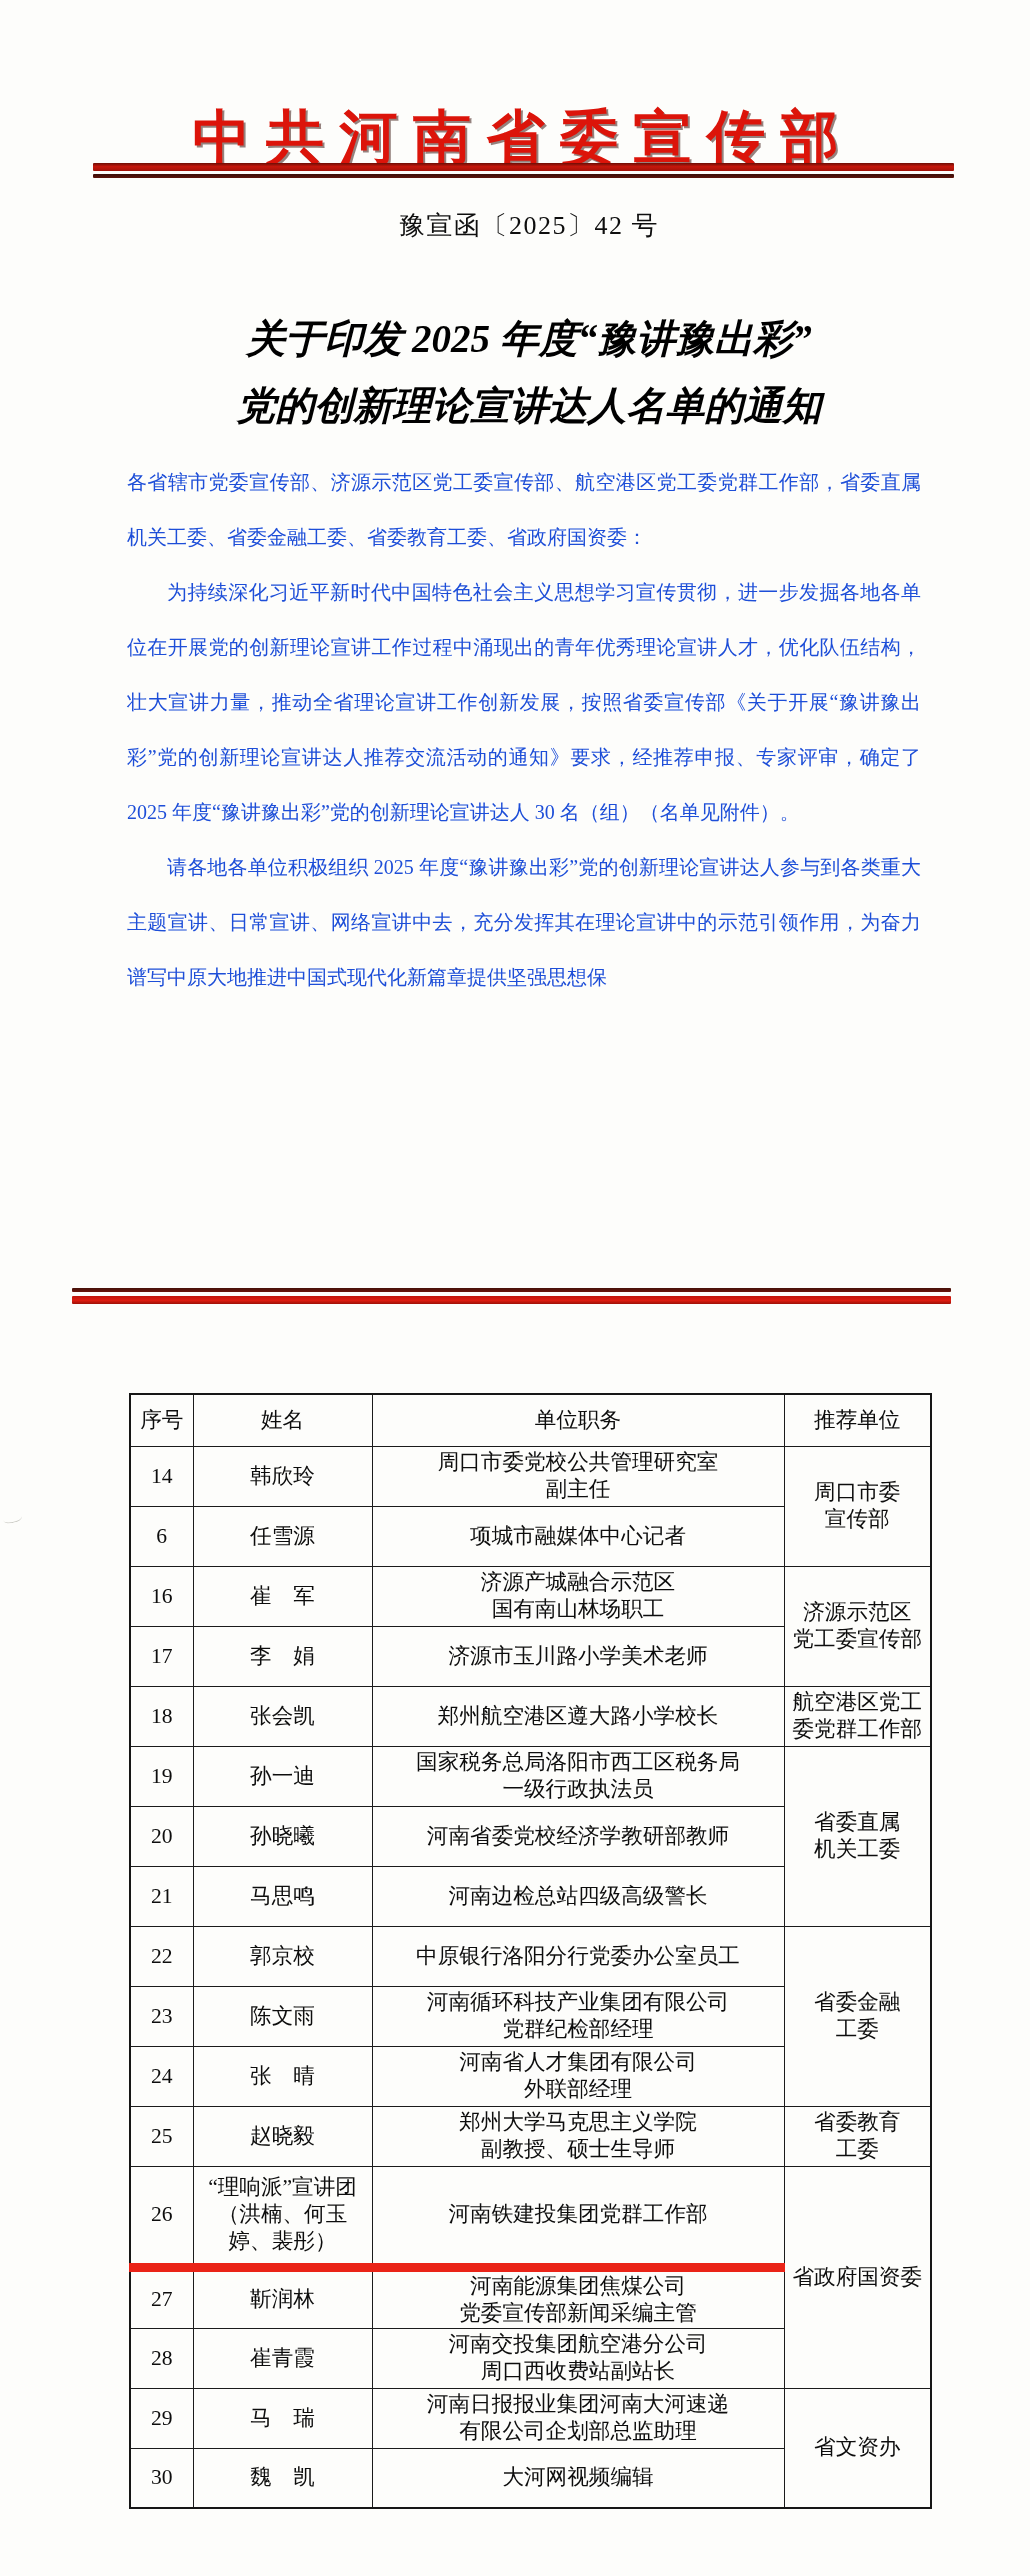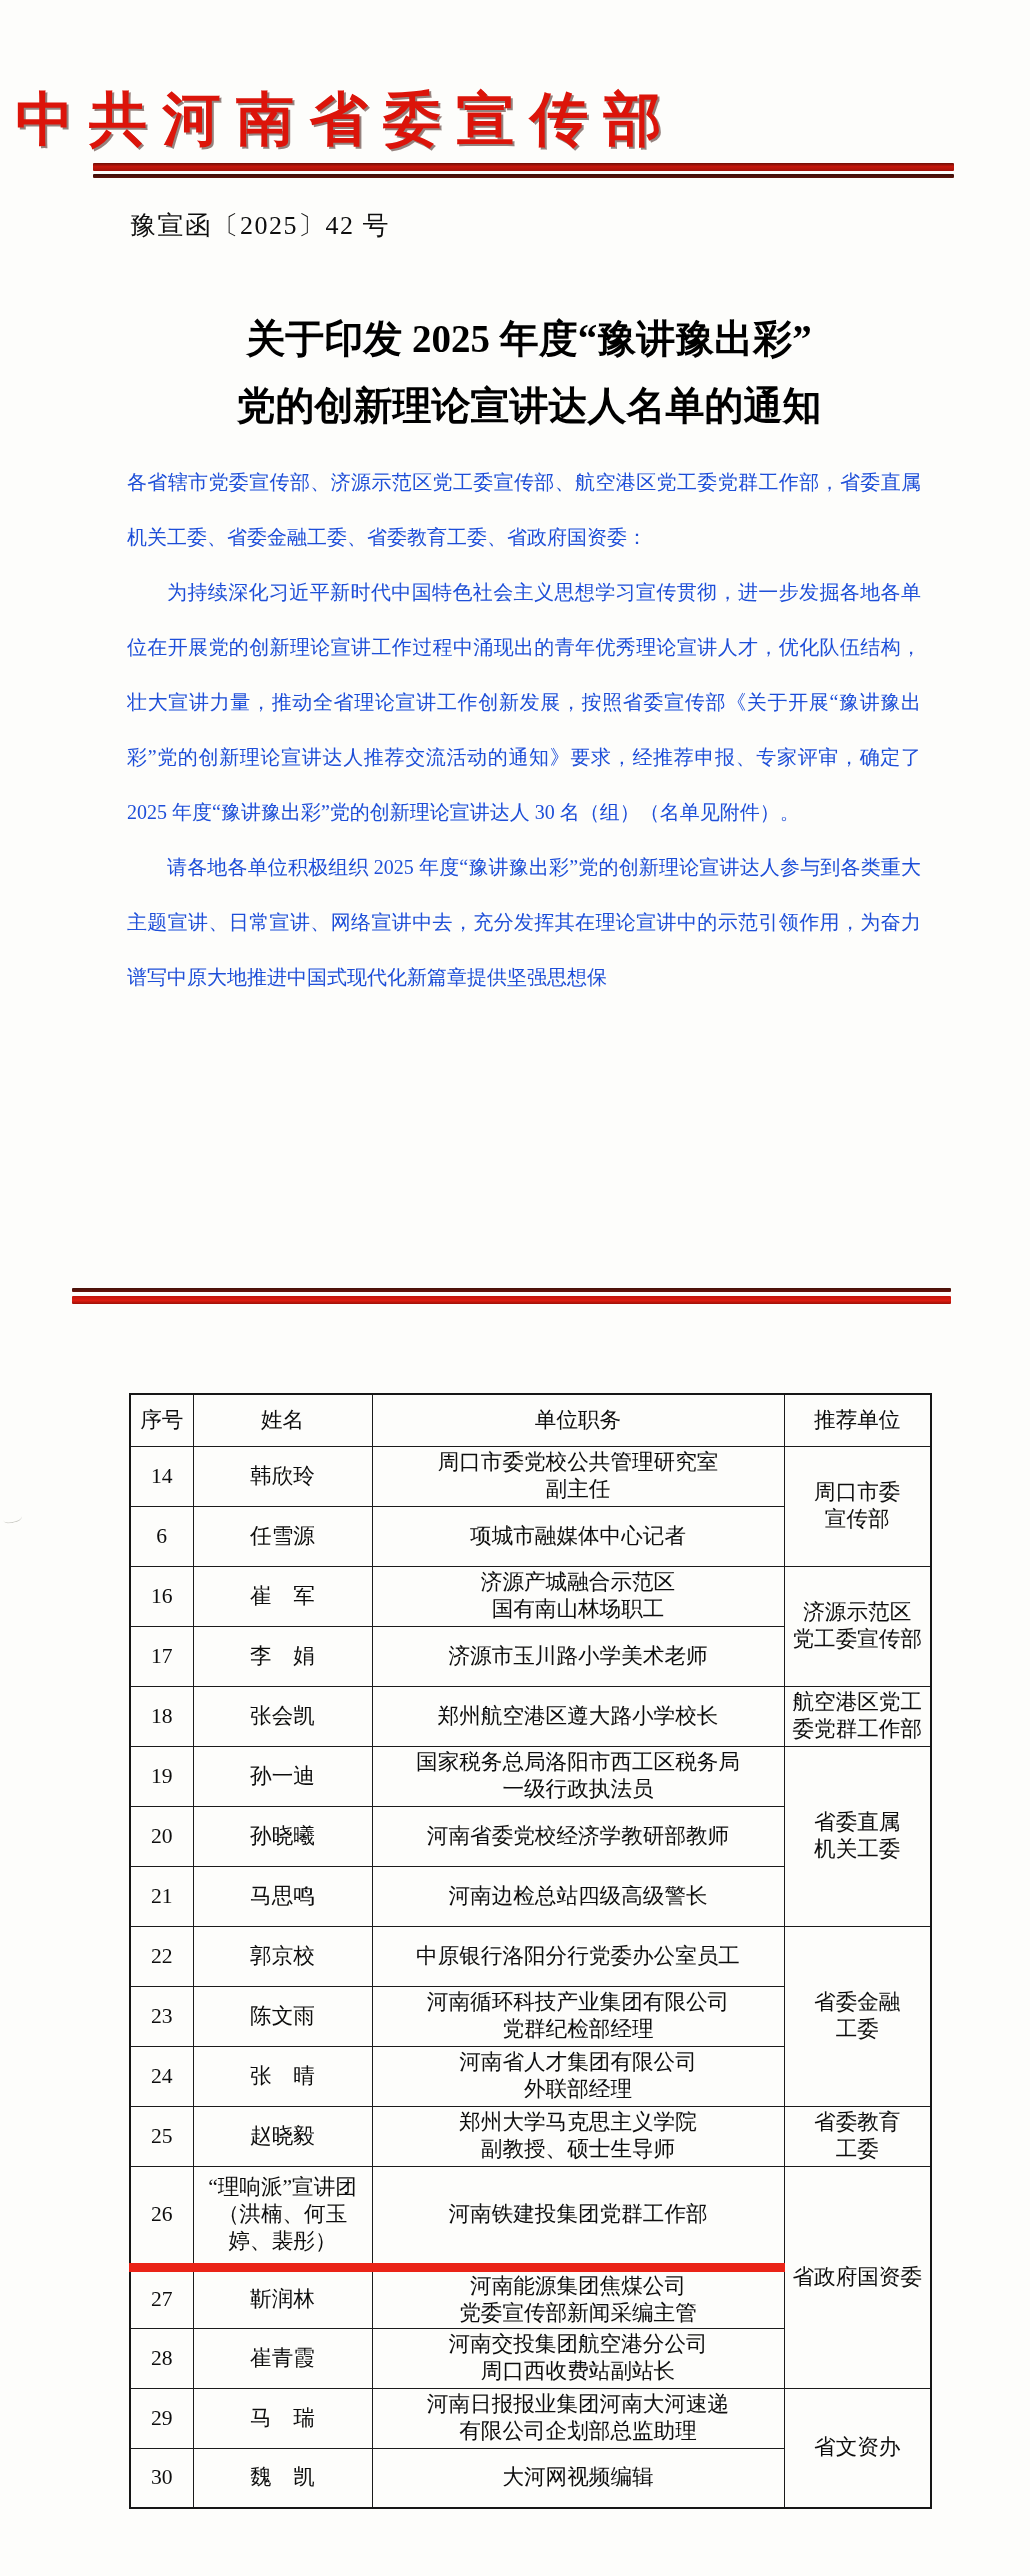--- a/index.html
+++ b/index.html
@@ -5,38 +5,38 @@
   html,body{margin:0;padding:0;}
   body{
     width:1031px;height:2608px;position:relative;background:#fdfdfb;
     font-family:"Liberation Serif","DejaVu Serif",serif;color:#111;
     -webkit-font-smoothing:antialiased;
   }
   .page{position:absolute;inset:0;overflow:hidden;}
 
   
   .agency{
-    position:absolute;top:81px;left:0;width:1031px;
+    position:absolute;top:99px;left:0;width:1031px;text-align:center;
     font-size:58px;font-weight:700;color:#dc140a;
     letter-spacing:15.5px;padding-left:15.5px;box-sizing:border-box;
     text-shadow:2.1px 1.5px 0 rgba(45,8,2,0.50);
     white-space:nowrap;
   }
   .rule-top{position:absolute;left:93px;top:163px;width:861px;}
   .rule-top .bar-a{height:7.7px;background:linear-gradient(180deg,#6e0d05,#c5170c 45%,#a31108);border-radius:1px;}
   .rule-top .bar-b{margin-top:3.1px;height:4.6px;background:linear-gradient(180deg,#3a0f09,#5d130a);border-radius:1px;}
   .docnum{
-    position:absolute;top:208px;left:130px;width:798px;text-align:left;
+    position:absolute;top:208px;left:130px;width:798px;text-align:center;
     font-size:26px;letter-spacing:1.5px;color:#0e0e0e;
   }
 
   
   .title{
     position:absolute;top:305px;left:130px;width:798px;text-align:center;
-    font-size:39px;font-weight:700;line-height:67px;color:#000;
+    font-size:39px;font-weight:700;line-height:67px;color:#000;font-style:italic;
   }
 
   
   .bodytext{
     position:absolute;top:455px;left:127px;width:794px;
     font-size:20px;line-height:55px;text-align:justify;color:#1d4ed8;
   }
   .bodytext p{margin:0;text-indent:2em;}
   .bodytext p.no-indent{text-indent:0;}
 

